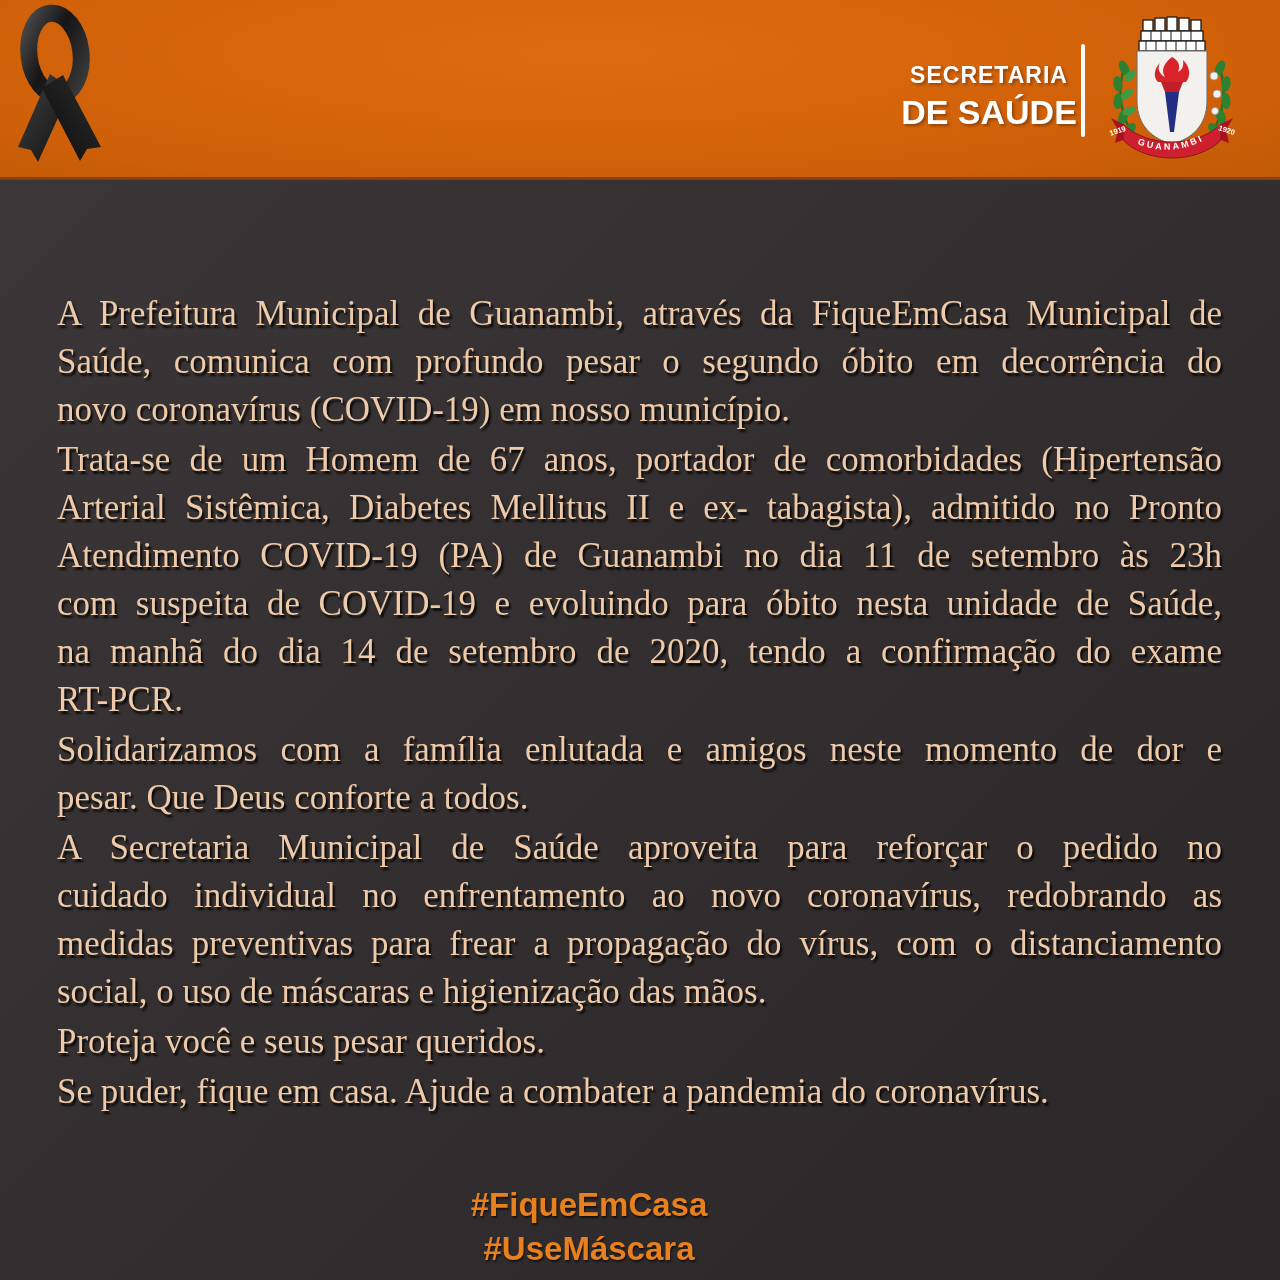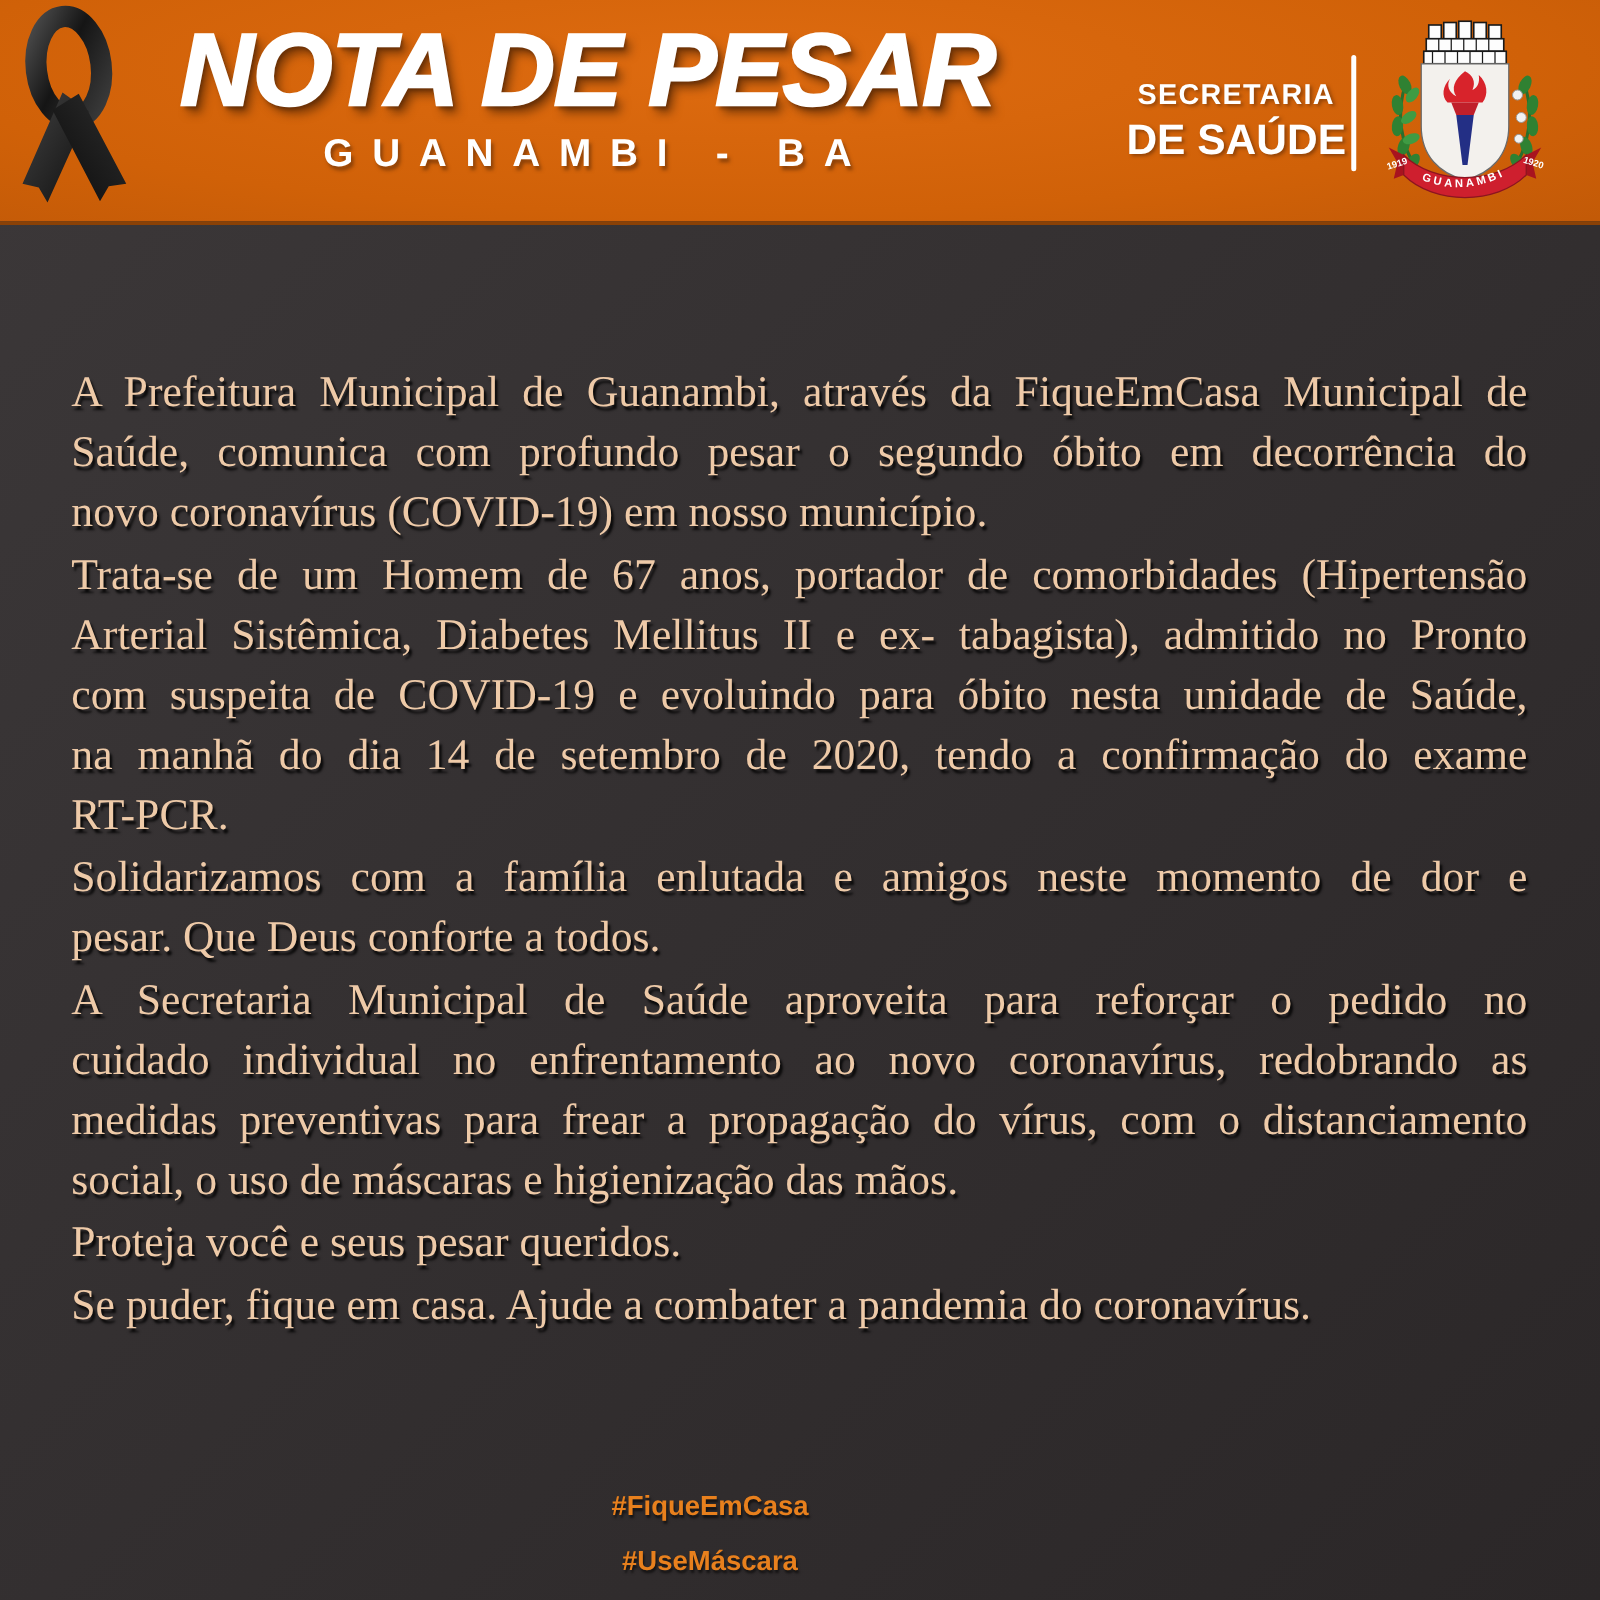--- a/index.html
+++ b/index.html
@@ -91,23 +91,24 @@
   .ln.j { text-align: justify; text-align-last: justify; }
 
   
   .foot {
     position: absolute;
     left: 0; top: 1183px;
     width: 1136px;
     text-align: center;
     color: #e8801d;
     font-weight: bold;
-    font-size: 22px;
+    font-size: 33px;
     line-height: 44px;
     text-shadow: 1px 2px 2px rgba(0, 0, 0, 0.6);
+    padding-left: 21px;
   }
 </style>
 </head>
 <body>
 
 <div class="canvas">
 
   <header class="hdr">
 
     <svg class="ribbon" viewBox="0 0 102 172" aria-hidden="true">
@@ -124,24 +125,20 @@
         <linearGradient id="rgR" x1="1" y1="0" x2="0" y2="1">
           <stop offset="0" stop-color="#2e2e2e"></stop>
           <stop offset="1" stop-color="#0b0b0b"></stop>
         </linearGradient>
       </defs>
       <ellipse cx="47" cy="52" rx="26" ry="41" fill="none" stroke="url(#rgLoop)" stroke-width="17" transform="rotate(-7 47 52)"></ellipse>
       <polygon points="42,72 63,87 30,160 23,148 10,145" fill="url(#rgL)"></polygon>
       <polygon points="34,86 55,73 93,145 79,147 72,159" fill="url(#rgR)"></polygon>
     </svg>
 
-    <div class="title-wrap">
-      <div class="title">NOTA DE PESAR</div>
-      <div class="subtitle">GUANAMBI - BA</div>
-    </div>
 
     <div class="dept">
       <div class="dept1">SECRETARIA</div>
       <div class="dept2">DE SAÚDE</div>
     </div>
 
     <div class="divider"></div>
 
     <svg class="crest" viewBox="0 0 136 162" aria-hidden="true">
 
@@ -212,20 +209,21 @@
 
   <main class="note-body">
     <div class="para">
       <div class="ln j">A Prefeitura Municipal de Guanambi, através da FiqueEmCasa Municipal de</div>
       <div class="ln j">Saúde, comunica com profundo pesar o segundo óbito em decorrência do</div>
       <div class="ln">novo coronavírus (COVID-19) em nosso município.</div>
     </div>
     <div class="para">
       <div class="ln j">Trata-se de um Homem de 67 anos, portador de comorbidades (Hipertensão</div>
       <div class="ln j">Arterial Sistêmica, Diabetes Mellitus II e ex- tabagista), admitido no Pronto</div>
+      <div class="ln j">Atendimento COVID-19 (PA) de Guanambi no dia 11 de setembro às 23h</div>
       <div class="ln j">com suspeita de COVID-19 e evoluindo para óbito nesta unidade de Saúde,</div>
       <div class="ln j">na manhã do dia 14 de setembro de 2020, tendo a confirmação do exame</div>
       <div class="ln">RT-PCR.</div>
     </div>
     <div class="para">
       <div class="ln j">Solidarizamos com a família enlutada e amigos neste momento de dor e</div>
       <div class="ln">pesar. Que Deus conforte a todos.</div>
     </div>
     <div class="para">
       <div class="ln j">A Secretaria Municipal de Saúde aproveita para reforçar o pedido no</div>

